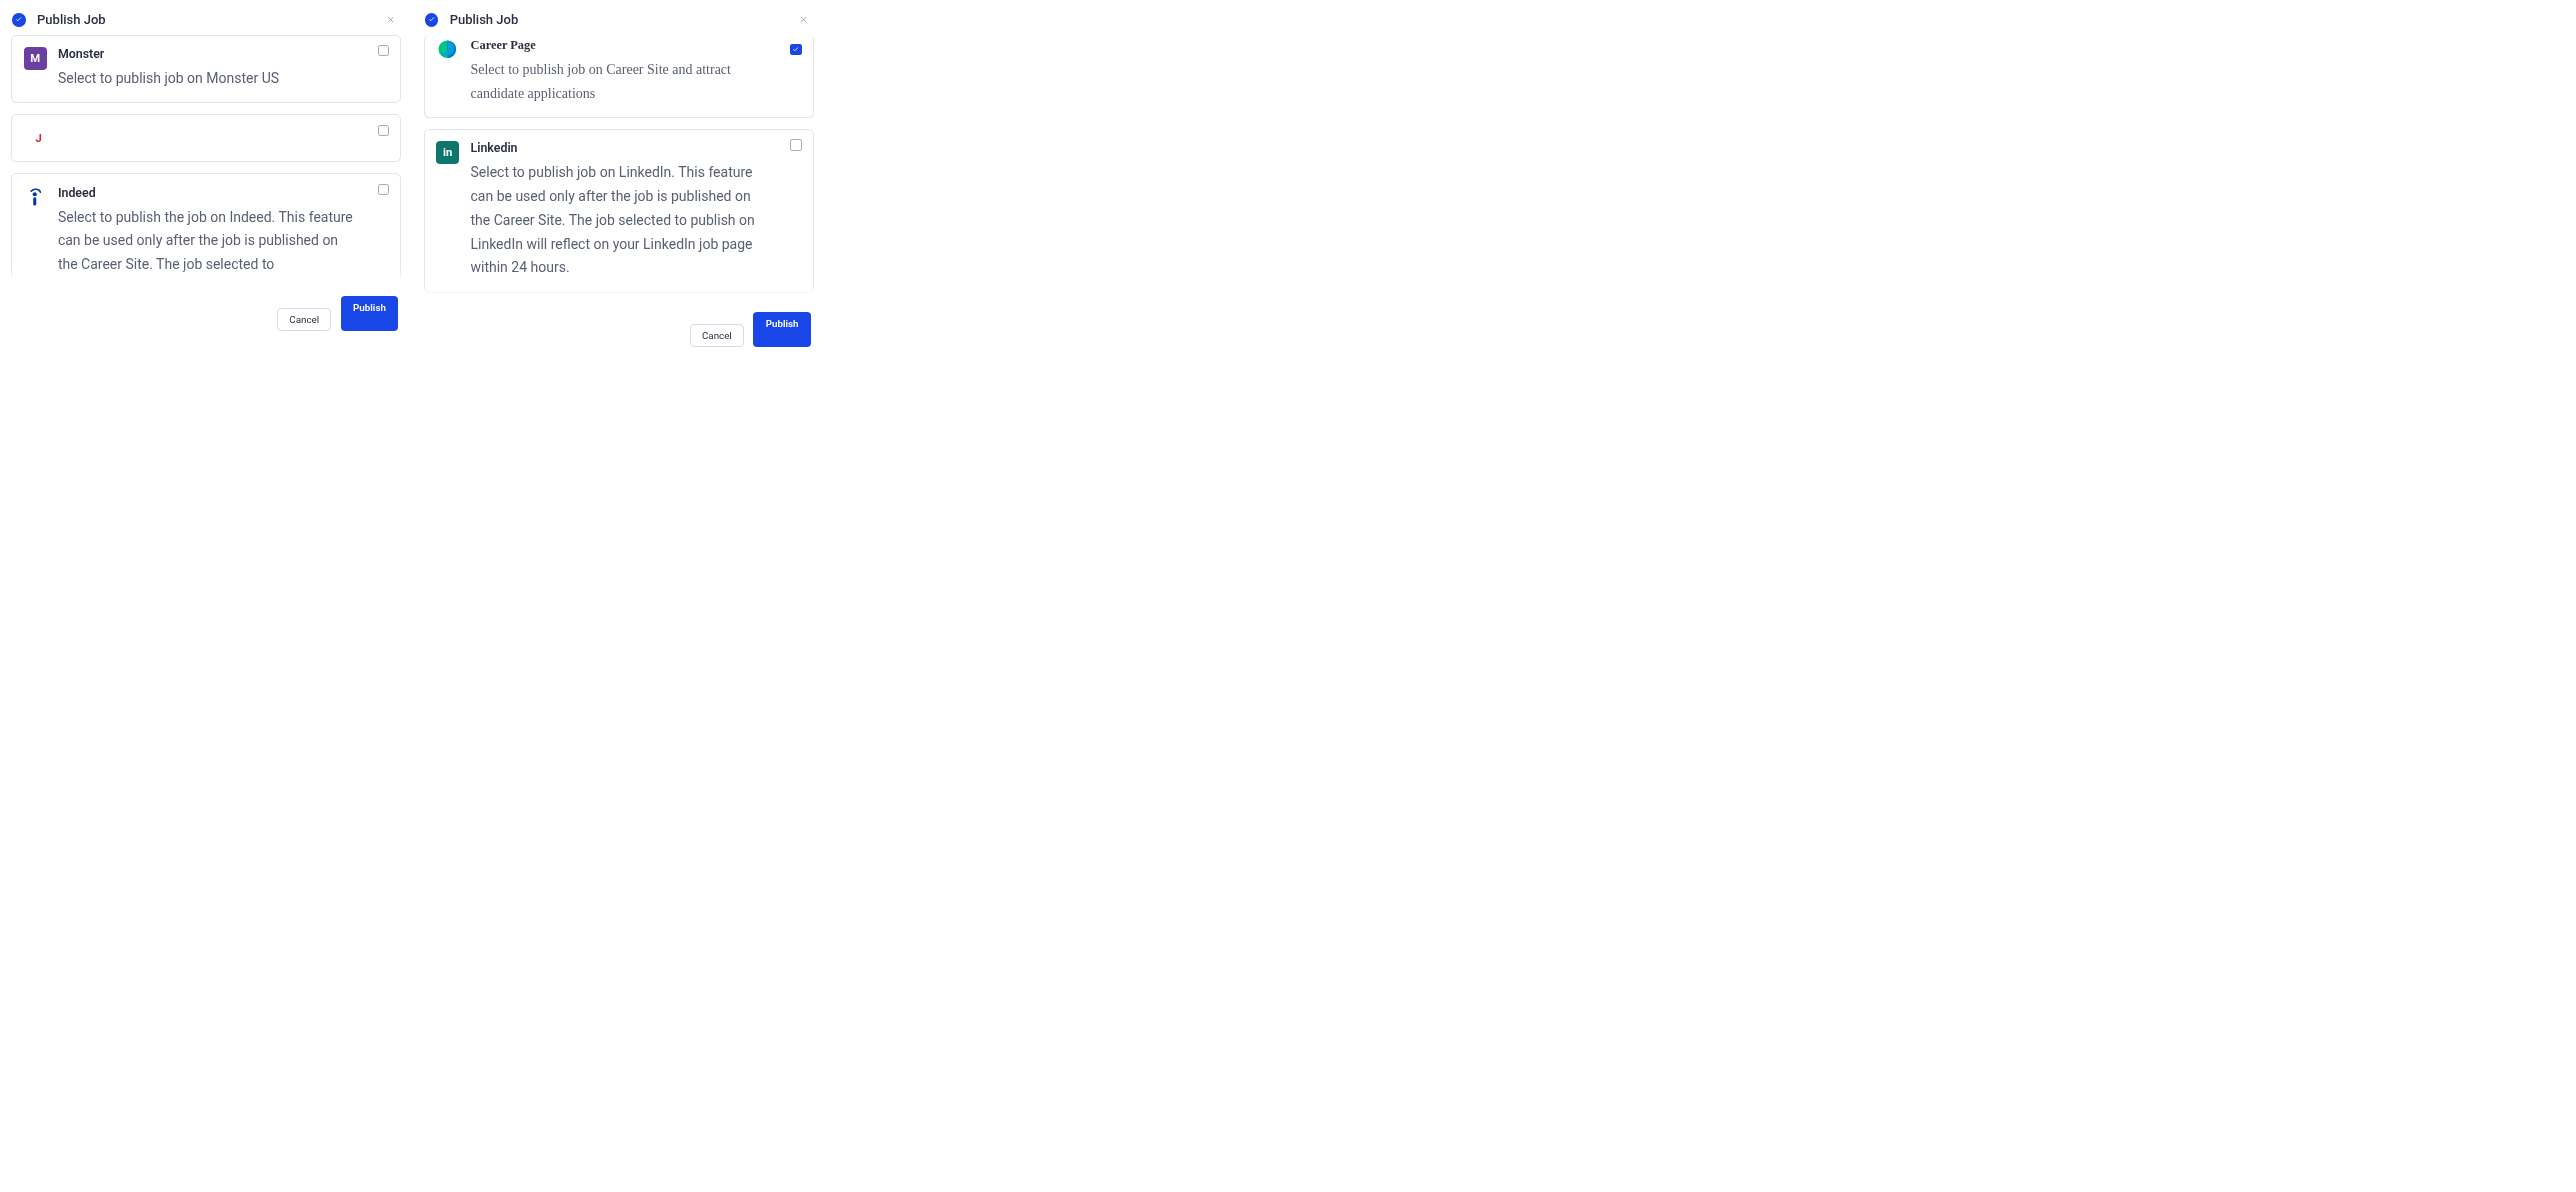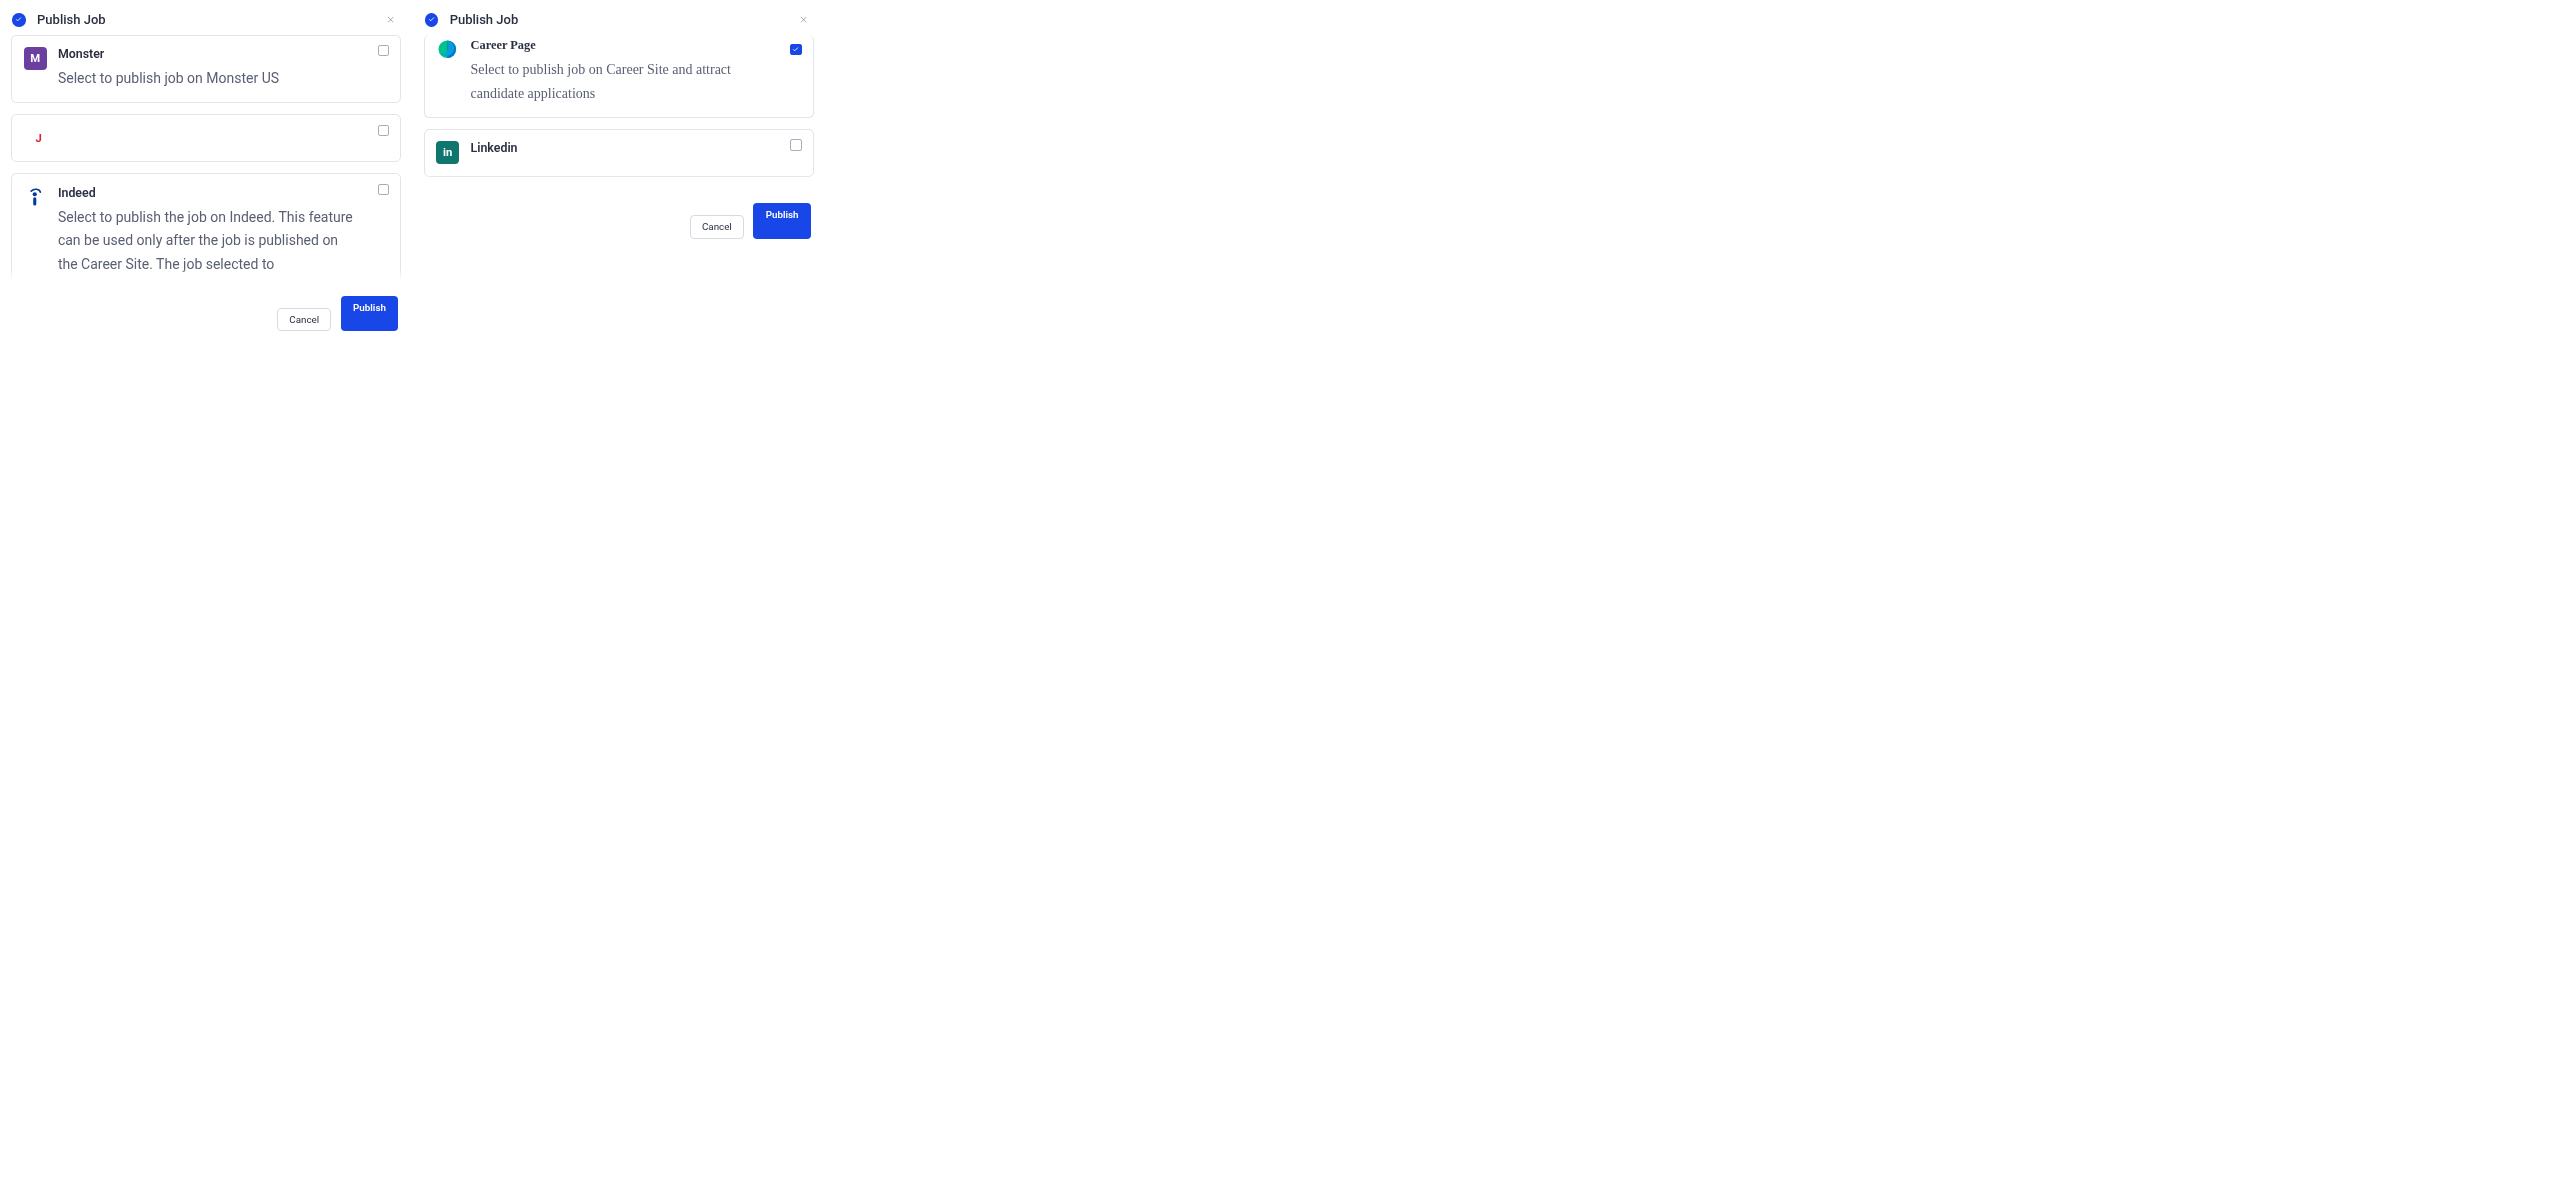--- a/index.html
+++ b/index.html
@@ -276,20 +276,21 @@
               </svg>
           </div>
         </div>
 
         <div class="card">
           <div class="logo logo-linkedin">
               <span>in</span>
             </div>
           <div class="body">
             <div class="name">Linkedin</div>
+            <div class="desc">Select to publish job on LinkedIn. This feature can be used only after the job is published on the Career Site. The job selected to publish on LinkedIn will reflect on your LinkedIn job page within 24 hours.</div>
           </div>
           <div class="chk">
             
           </div>
         </div>
 
 
       </div>
       <div class="fade"></div>
 

